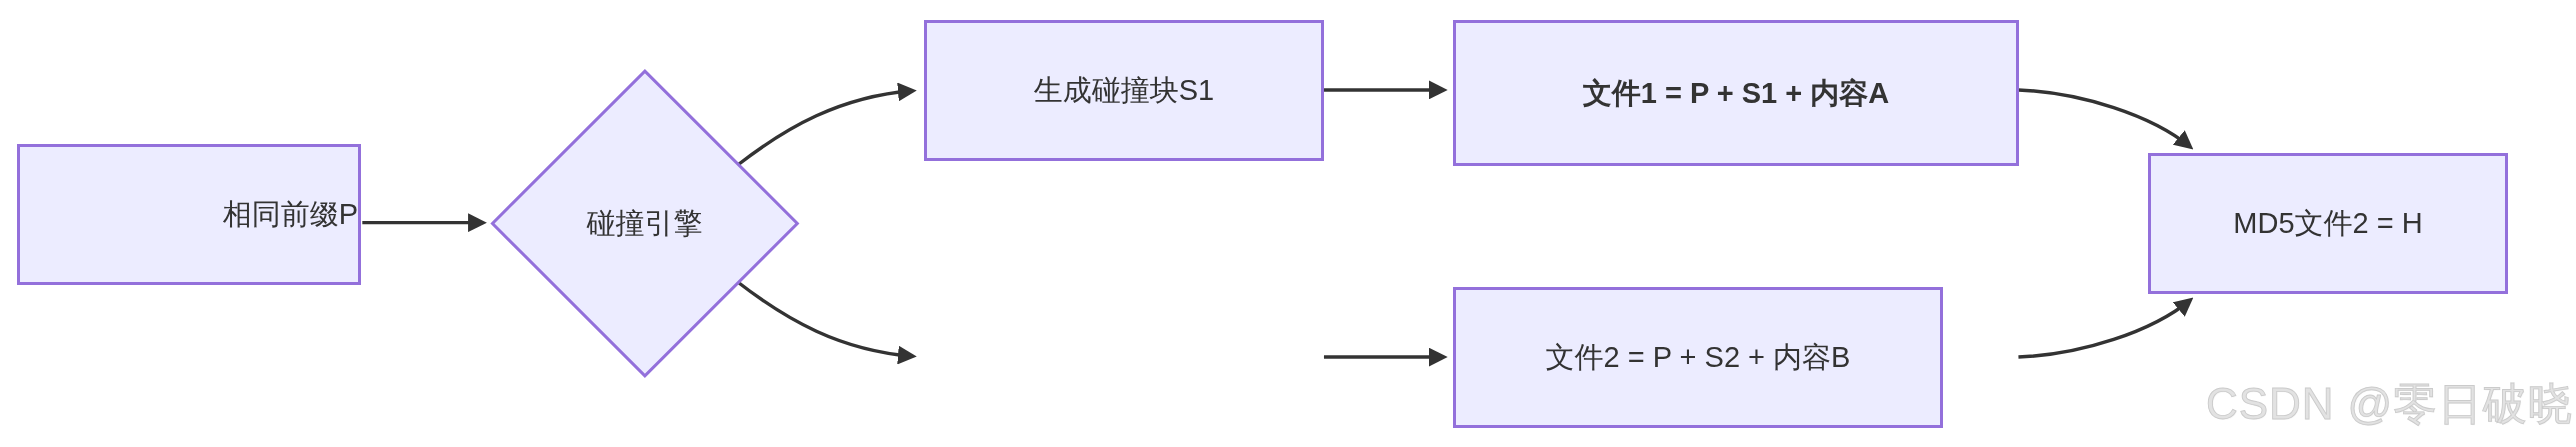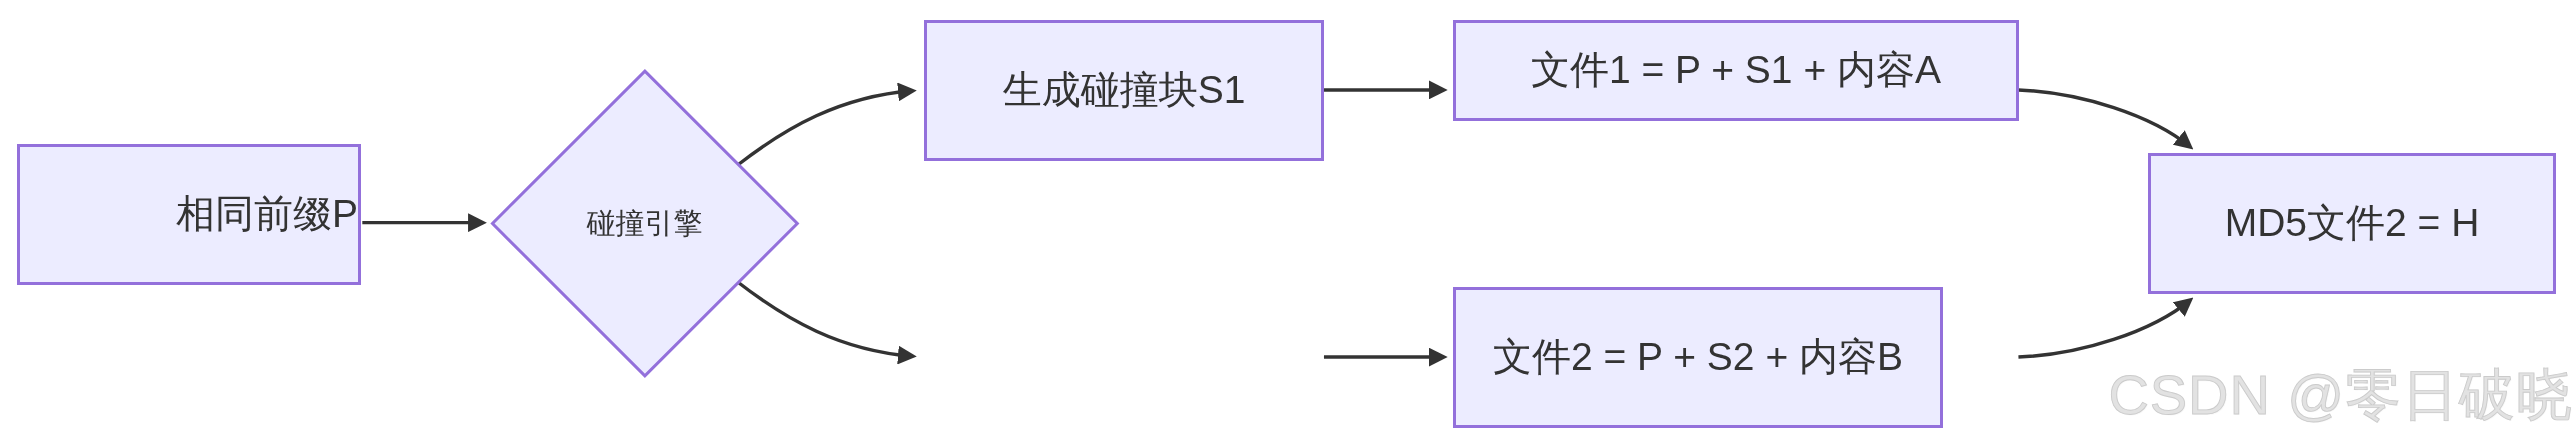--- a/index.html
+++ b/index.html
@@ -41,48 +41,48 @@
   }
   .node {
     position: absolute;
     box-sizing: border-box;
     background: var(--node-fill);
     border: 3px solid var(--node-border);
     display: flex;
     align-items: center;
     justify-content: center;
     color: var(--text-color);
-    font-size: 39px;
+    font-size: 29px;
     line-height: 1.2;
     white-space: nowrap;
   }
   .diamond-label {
     position: absolute;
     display: flex;
     align-items: center;
     justify-content: center;
     color: var(--text-color);
     font-size: 29px;
     line-height: 1.2;
     white-space: nowrap;
     pointer-events: none;
   }
   
   .node-prefix { left: 17px;   top: 144px; width: 344px; height: 141px; justify-content: flex-end; }
   .node-s1     { left: 924px; top: 20px;  width: 400px; height: 141px; }
   .node-s2     { left: 924px; top: 287px; width: 400px; height: 141px; }
-  .node-file1  { left: 1453px; top: 20px;  width: 566px; height: 101px; }
+  .node-file1  { left: 1453px; top: 20px;  width: 566px; height: 146px; font-weight: bold; }
   .node-file2  { left: 1453px; top: 287px; width: 490px; height: 141px; }
-  .node-md5    { left: 2148px; top: 153px; width: 408px; height: 141px; }
+  .node-md5    { left: 2148px; top: 153px; width: 360px; height: 141px; }
   .engine-label { left: 492px; top: 71px; width: 305px; height: 305px; }
   .watermark {
     position: absolute;
     right: 3.4px;
     bottom: 13px;
-    font-size: 56px;
+    font-size: 44px;
     letter-spacing: 0.9px;
     color: var(--watermark-color);
     -webkit-text-stroke: 0.9px #CBCBCB;
     text-shadow: 0.9px 0.9px 0.9px #F8F8F8;
     white-space: nowrap;
     margin-left: 26px;
   }
 </style>
 </head>
 <body>

